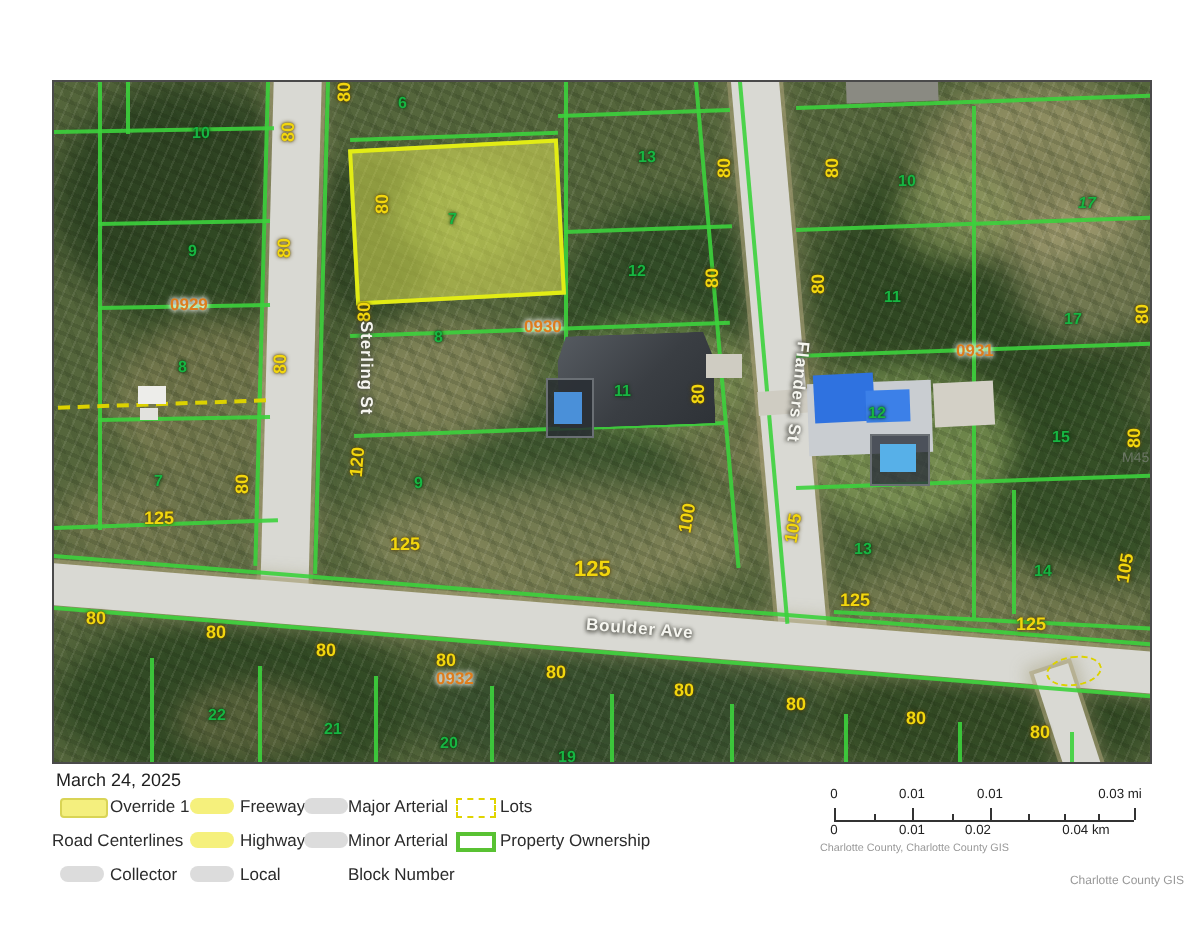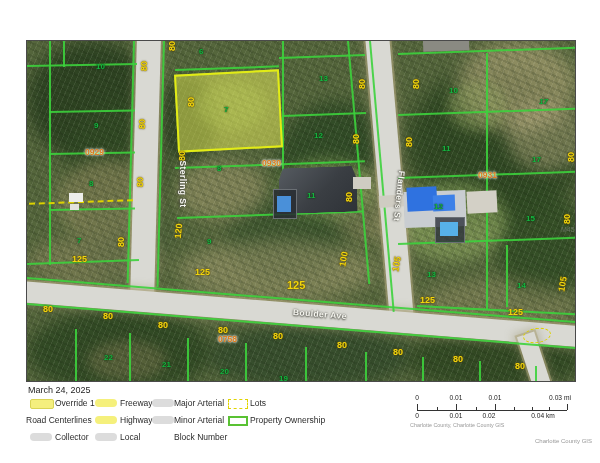--- a/index.html
+++ b/index.html
@@ -211,21 +211,21 @@
         <span class="dim" style="left: 131px; top: 279px;">80</span>
         <span class="dim" style="left: 191px; top: 284px;">80</span>
         <span class="dim" style="left: 246px; top: 290px;">80</span>
         <span class="dim" style="left: 310px; top: 299px;">80</span>
         <span class="dim" style="left: 366px; top: 306px;">80</span>
         <span class="dim" style="left: 426px; top: 313px;">80</span>
         <span class="dim" style="left: 488px; top: 320px;">80</span>
         <span class="blk" style="left: 58px; top: 106px;">0929</span>
         <span class="blk" style="left: 235px; top: 117px;">0930</span>
         <span class="blk" style="left: 451px; top: 129px;">0931</span>
-        <span class="blk" style="left: 191px; top: 293px;">0758</span>
+        <span class="blk" style="left: 191px; top: 293px;">0932</span>
         <span class="street" style="left: 133px; top: 138px; transform: rotate(90deg);">Sterling St</span>
         <span class="street" style="left: 347px; top: 150px; transform: rotate(96deg);">Flanders St</span>
         <span class="street" style="left: 266px; top: 268px; transform: rotate(4.5deg);">Boulder Ave</span>
       </div>
     <div class="wmark" style="left:534px;top:185px;">M45</div>
   </div>
 
   <div id="legend">
     <div class="date">March 24, 2025</div>
     <div id="legend-items">

